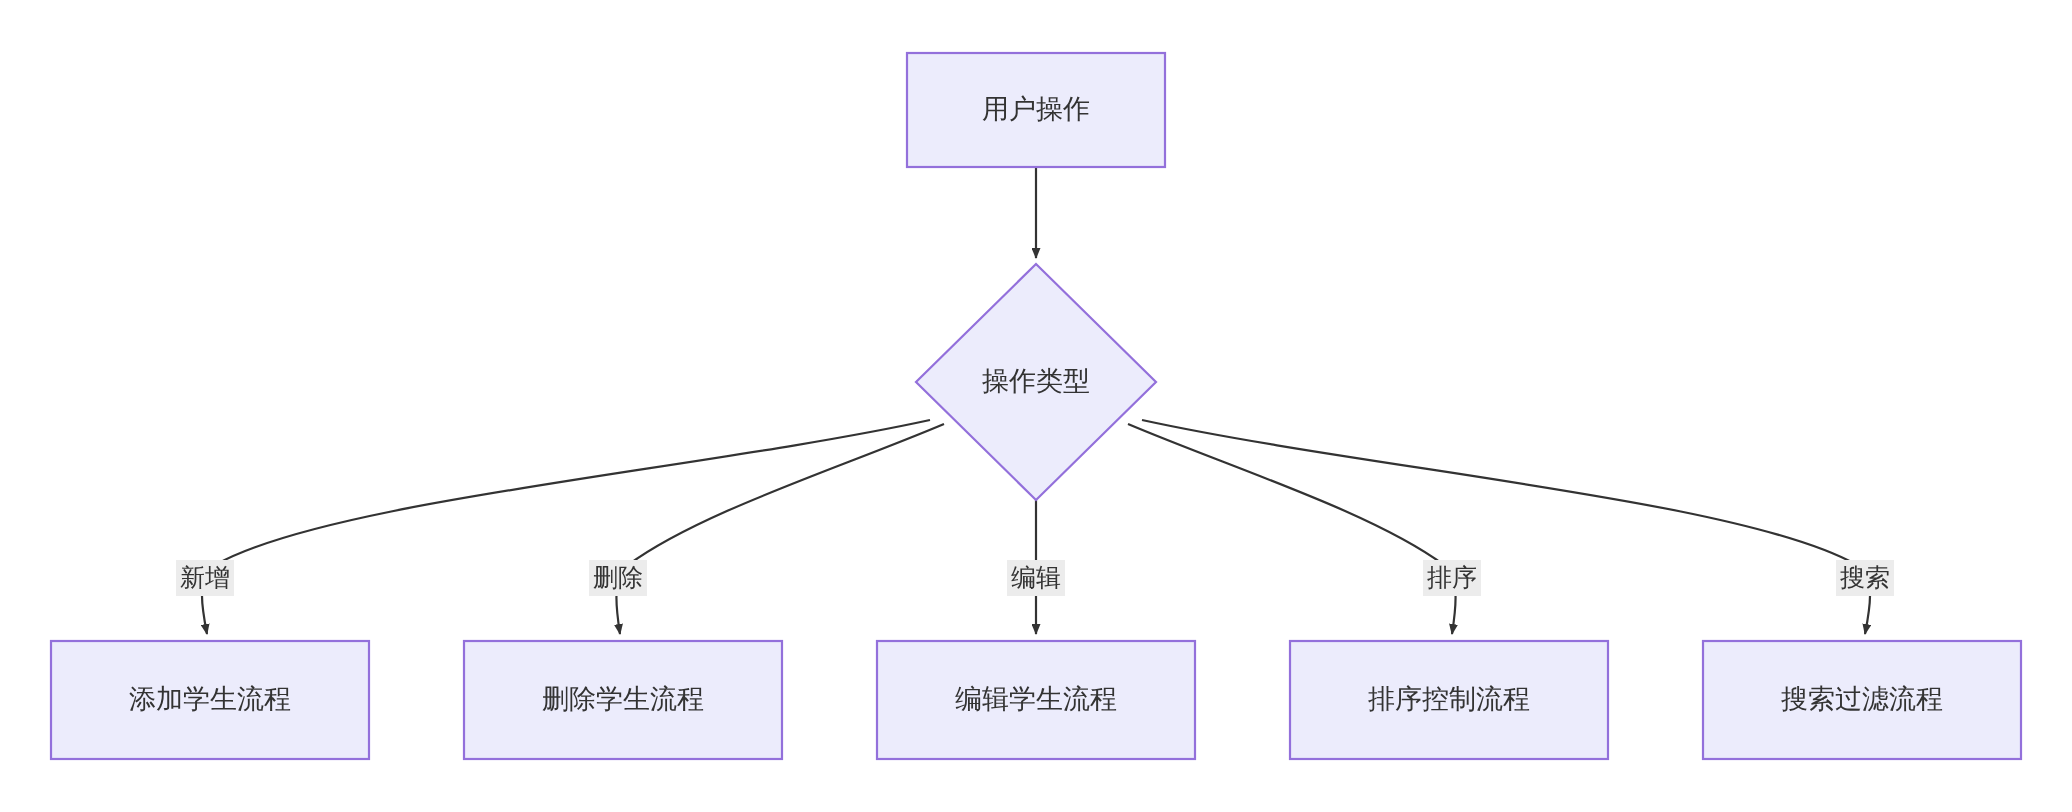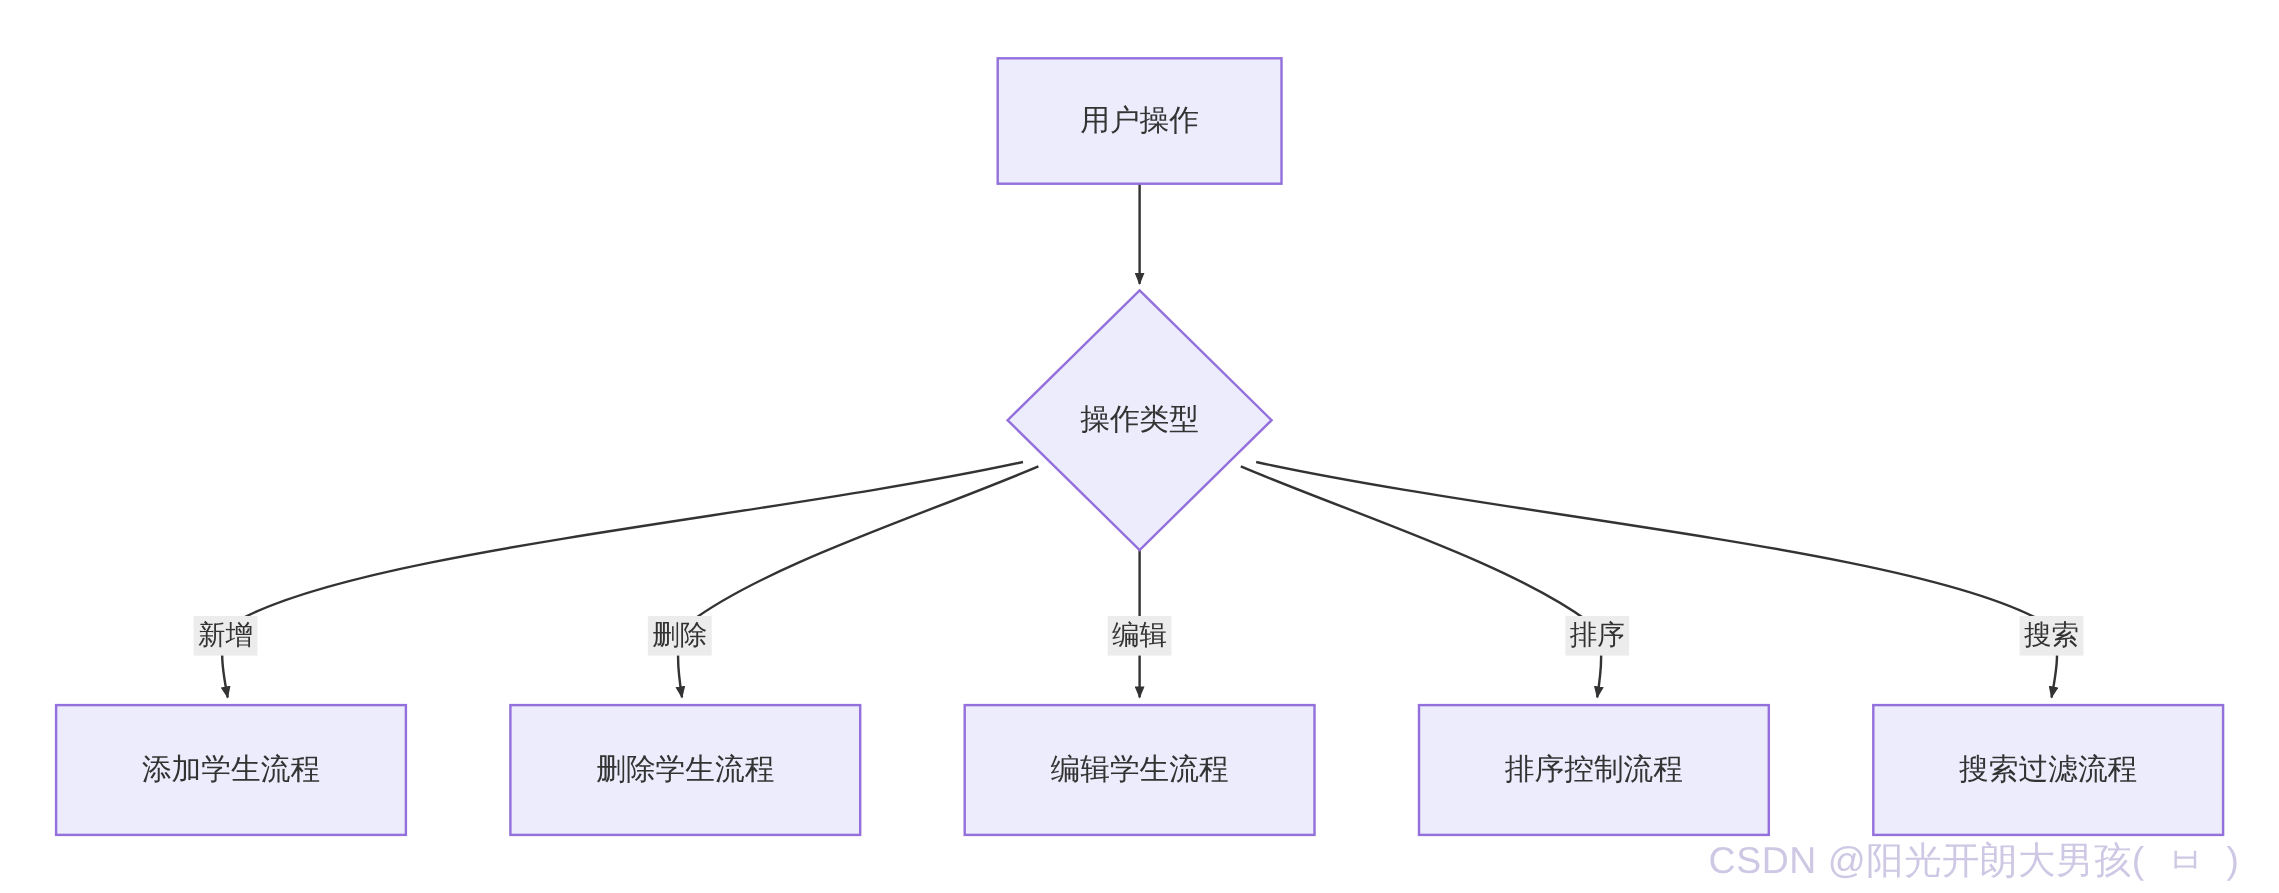--- a/index.html
+++ b/index.html
@@ -133,15 +133,14 @@
           <rect class="edge-label-bg" x="1423" y="560" width="58" height="36"></rect>
           <text class="edge-label-text" x="1452" y="579">排序</text>
         </g>
         <g>
           <rect class="edge-label-bg" x="1836" y="560" width="58" height="36"></rect>
           <text class="edge-label-text" x="1865" y="579">搜索</text>
         </g>
       </g>
   </svg>
 
-  <div class="watermark">CSDN @阳光开朗大男孩(  ㅂ  )</div>
 
 </div>
 
 </body></html>

